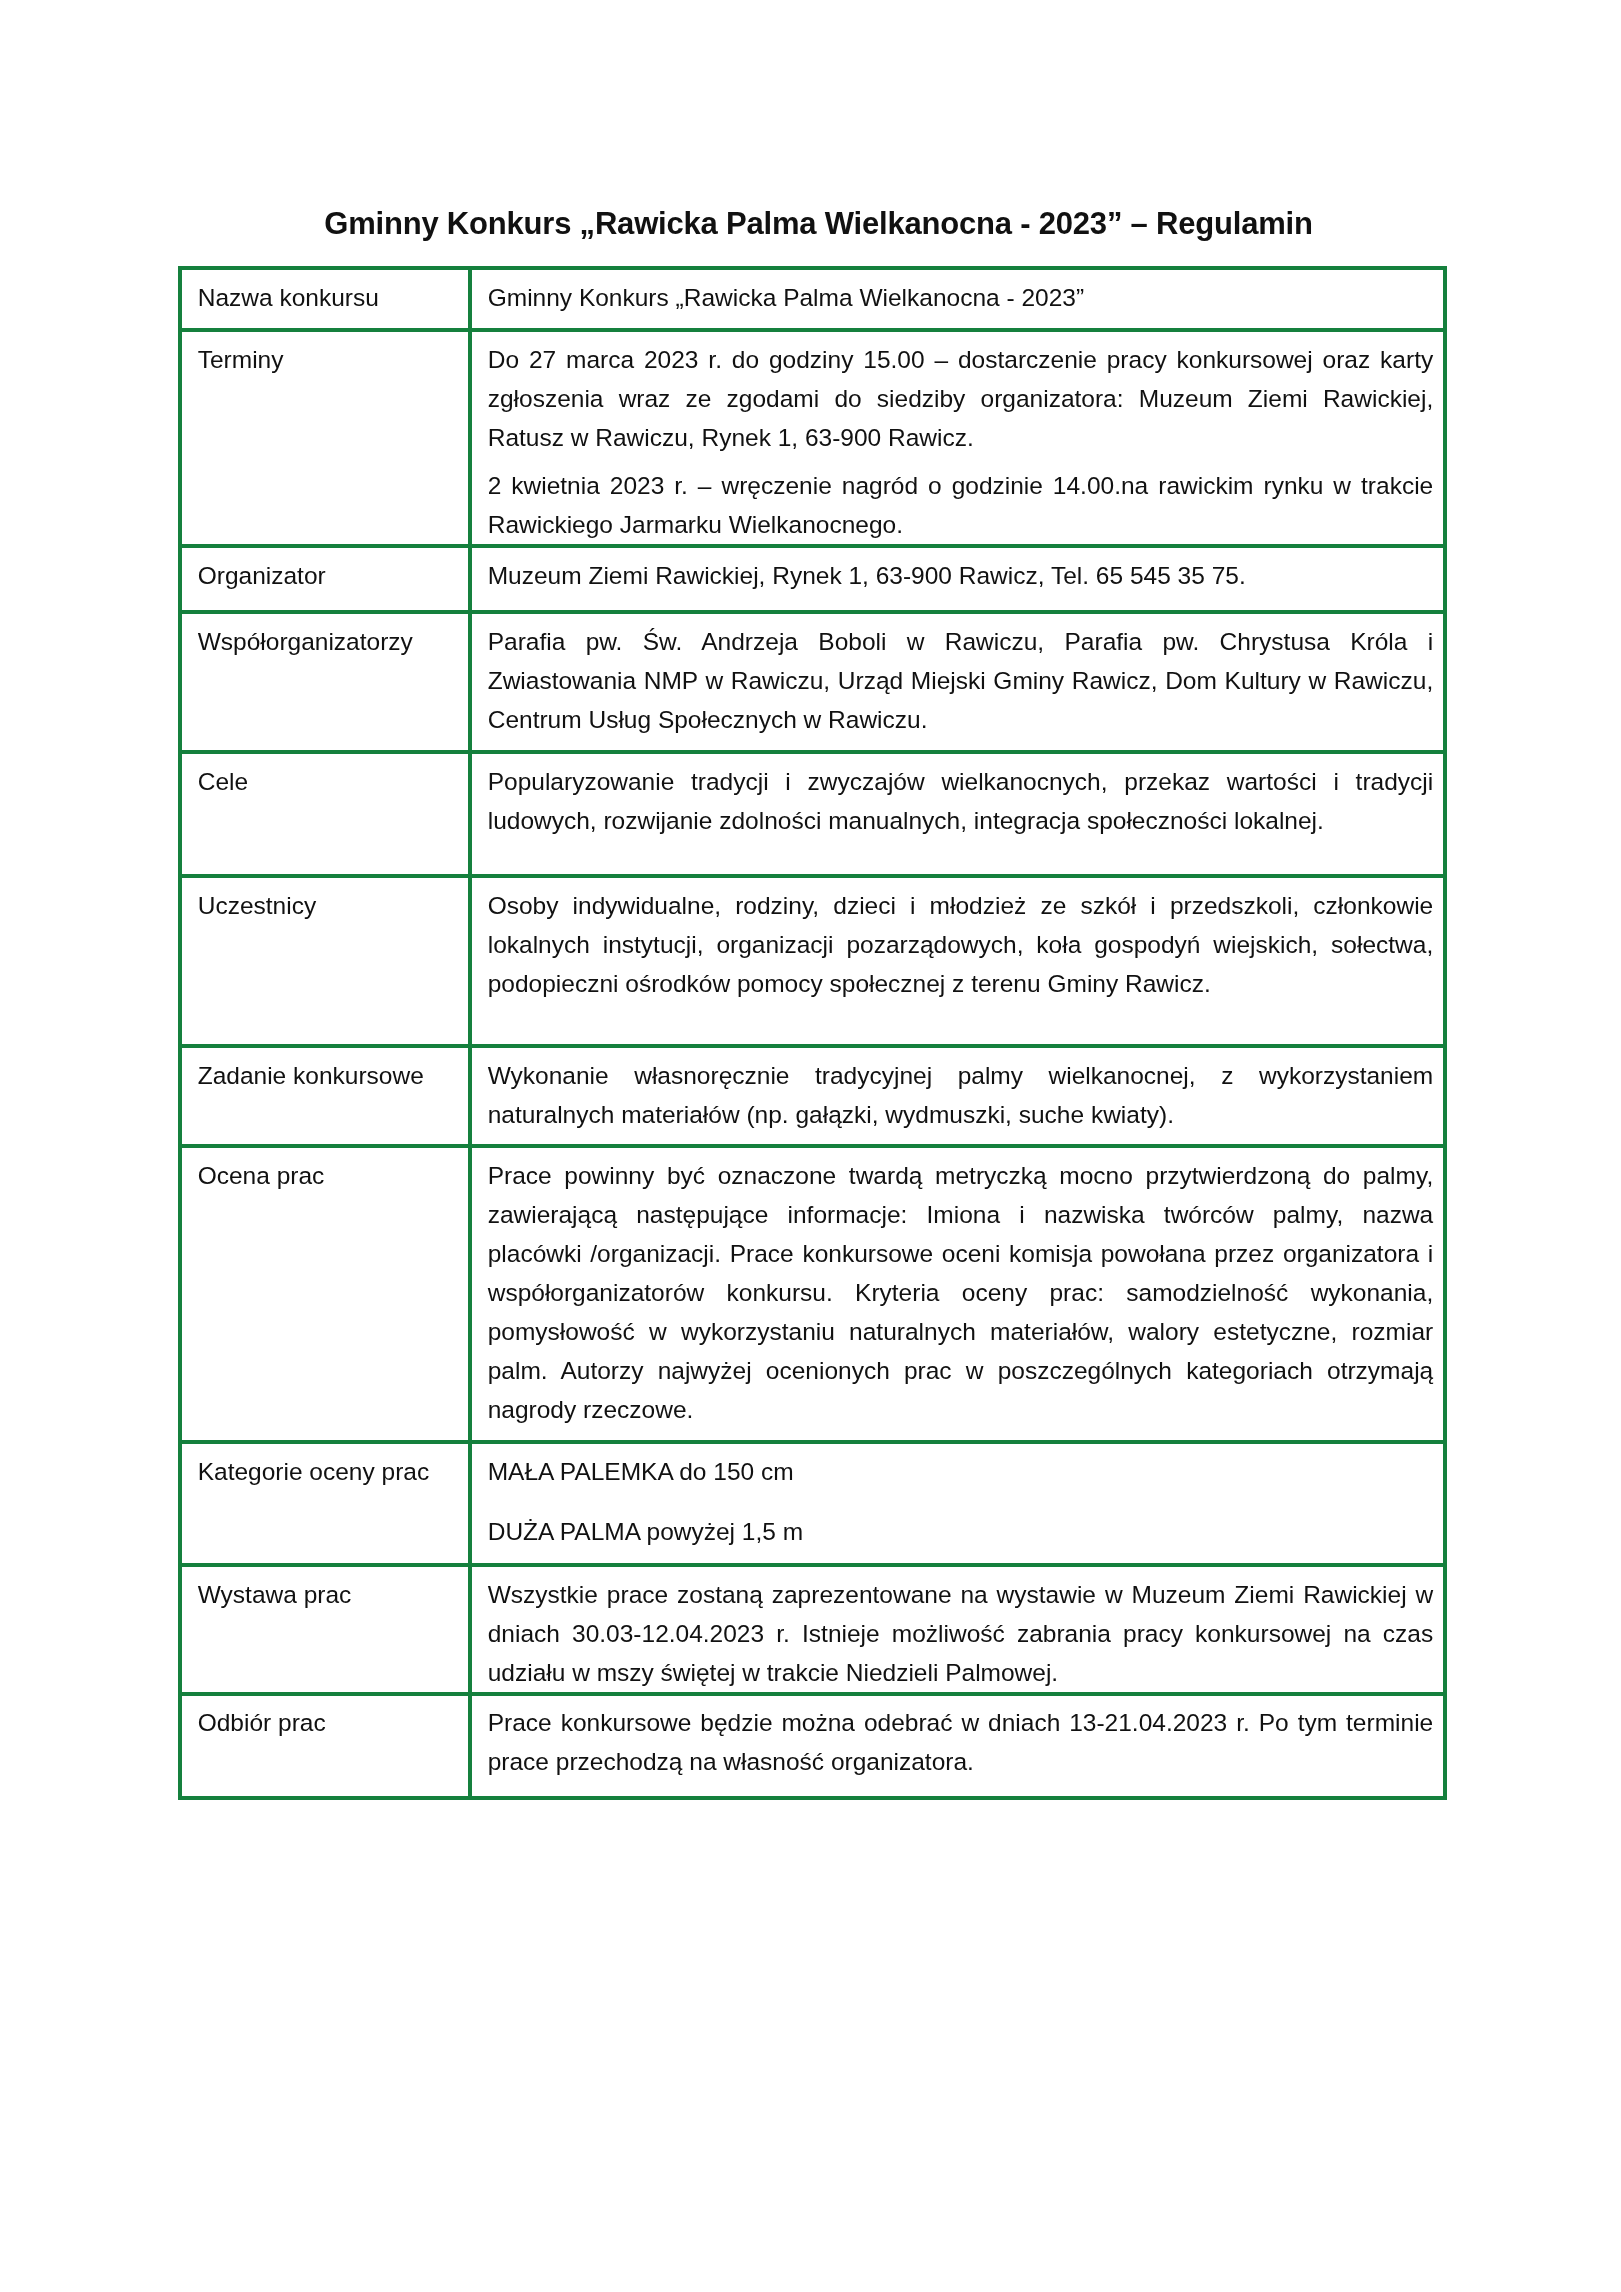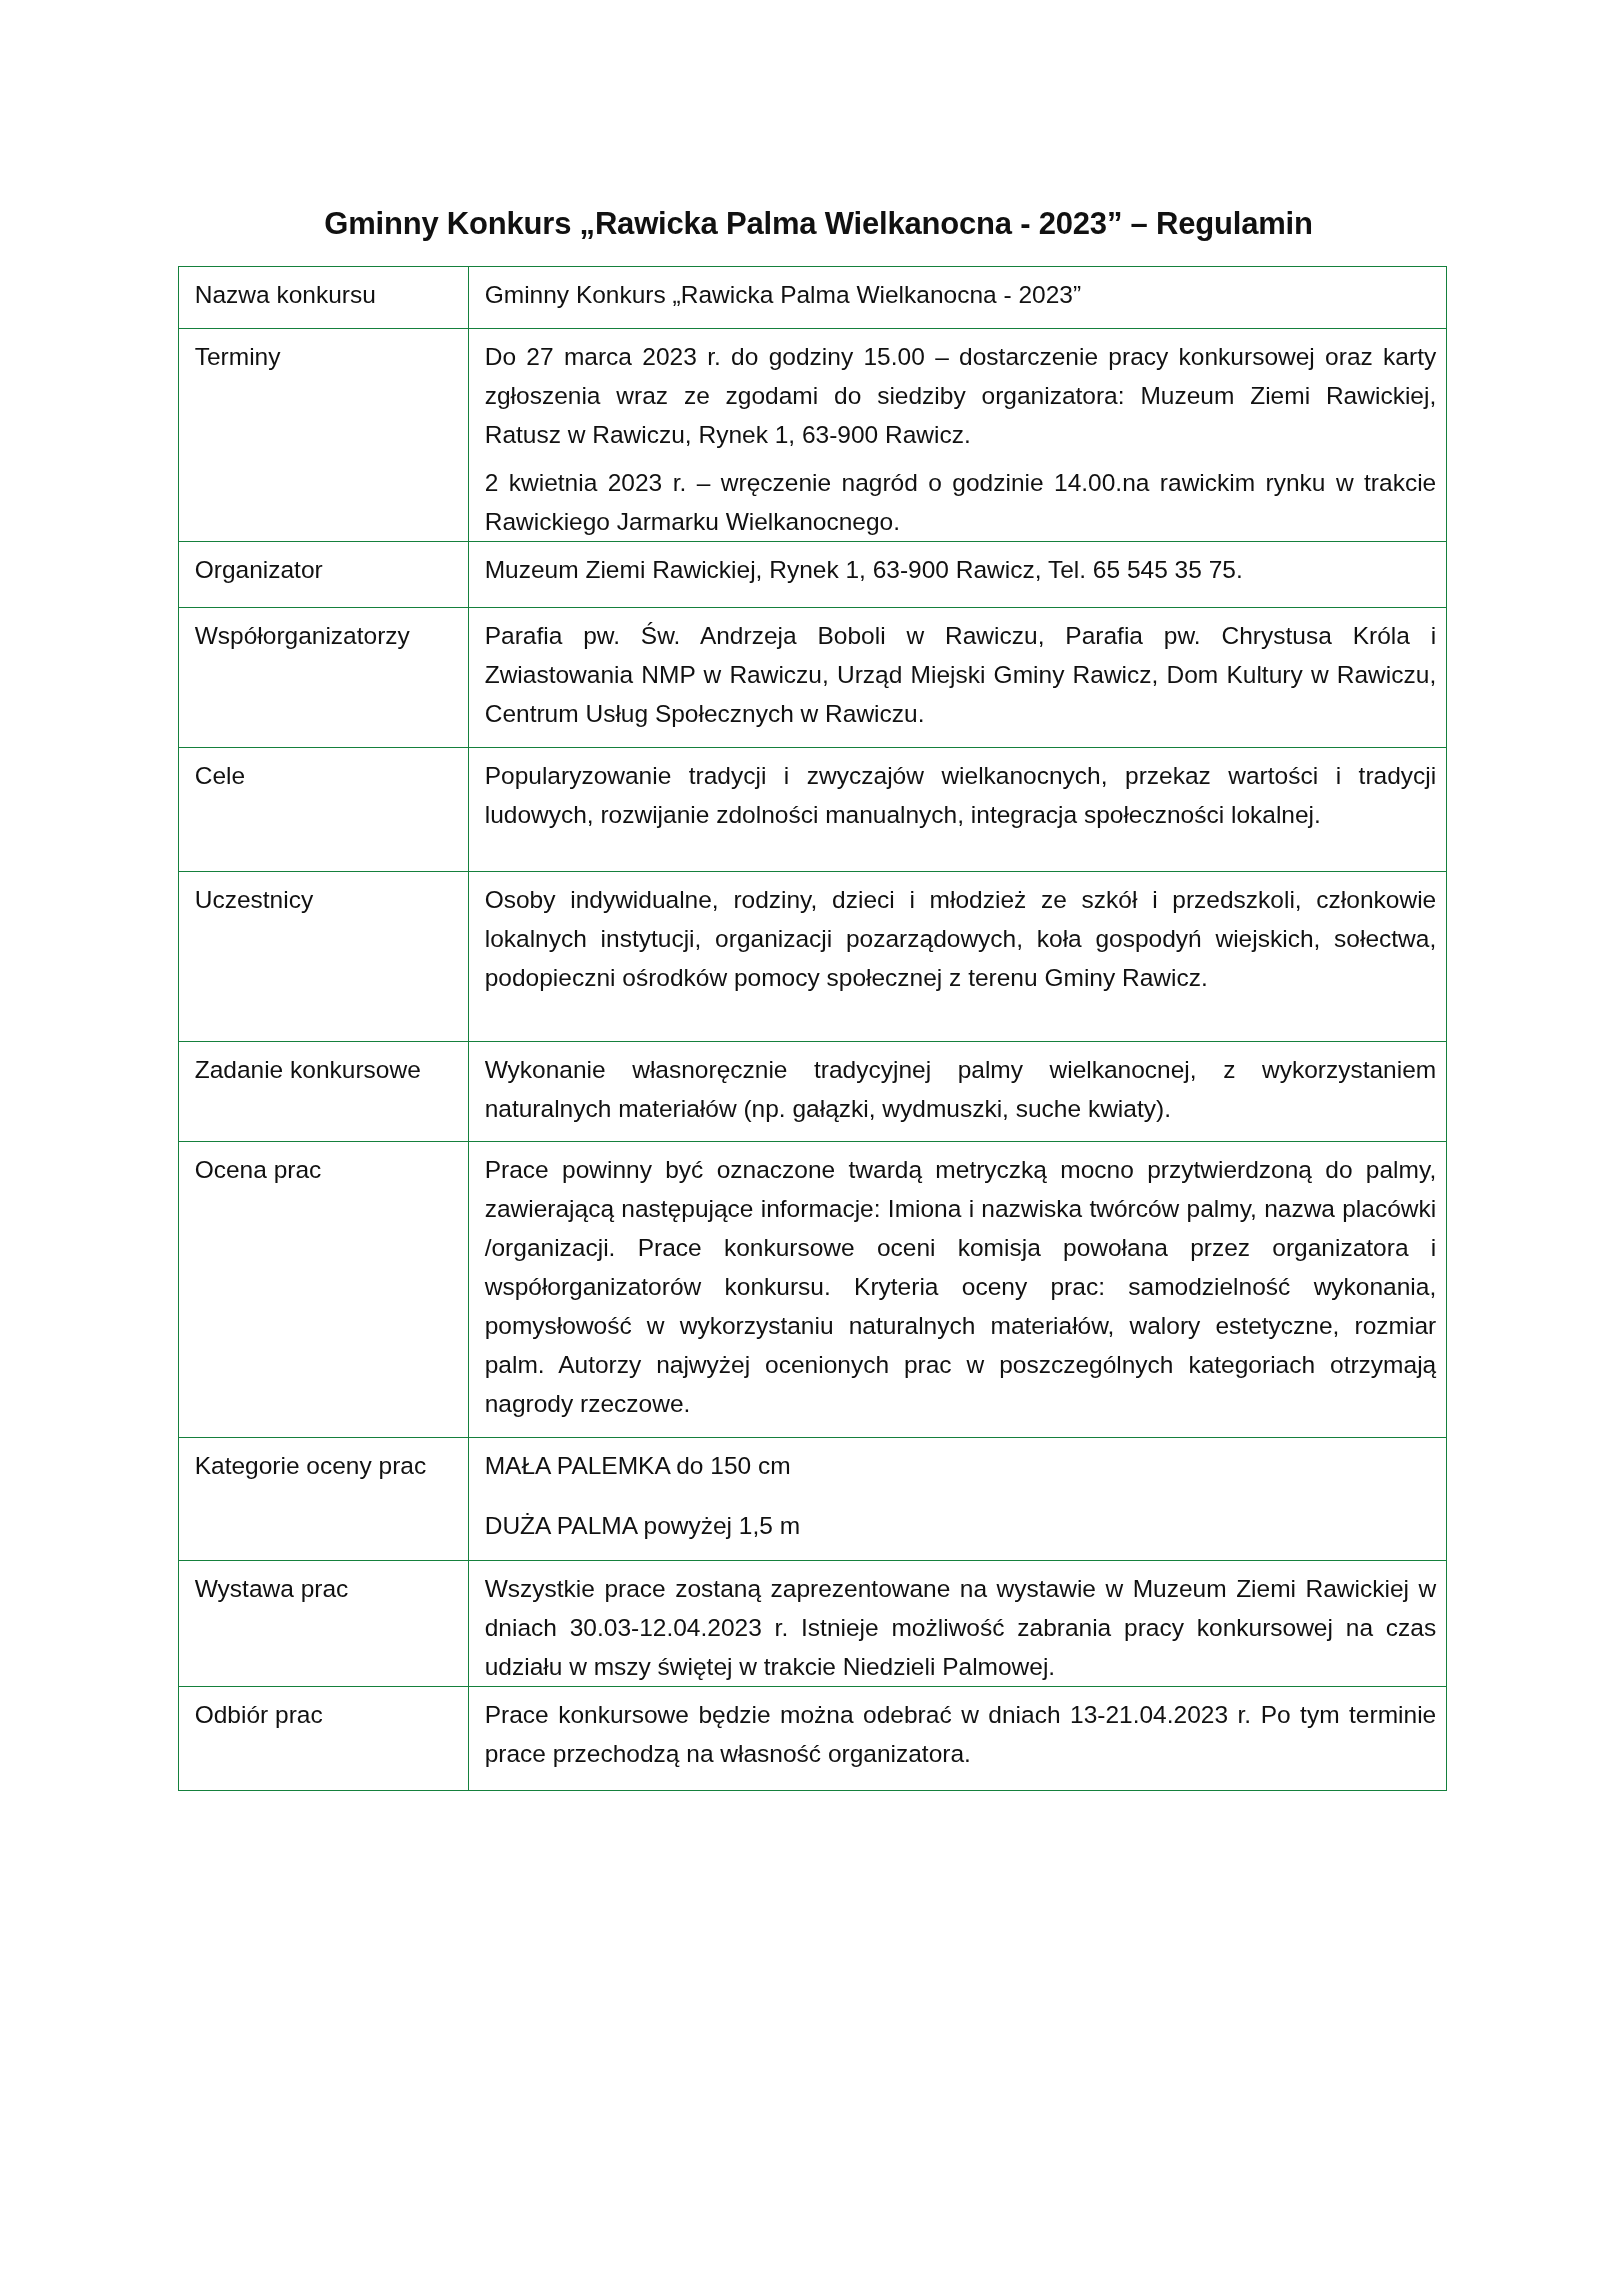--- a/index.html
+++ b/index.html
@@ -12,21 +12,21 @@
     position: absolute; left: 0; width: 1621px; top: 194px;
     text-align: center; font-weight: bold; font-size: 31px; line-height: 43px;
     letter-spacing: -0.2px; margin: 8px;
   }
   table.reg {
     position: absolute; left: 178px; top: 266px; width: 1269px;
     border-collapse: collapse; table-layout: fixed;
     font-size: 24.5px;
   }
   table.reg td {
-    border: 1px solid #15803d;
+    border: 4px solid #15803d;
     vertical-align: top;
     padding: 0;
   }
   td.label {
     width: 290px; padding: 7.8px 9.8px 0 15.7px !important;
     line-height: 39px; box-sizing: border-box;
   }
   td.content {
     padding: 7.8px 9.8px 0 15.7px !important;
     text-align: justify; line-height: 39px; box-sizing: border-box;

